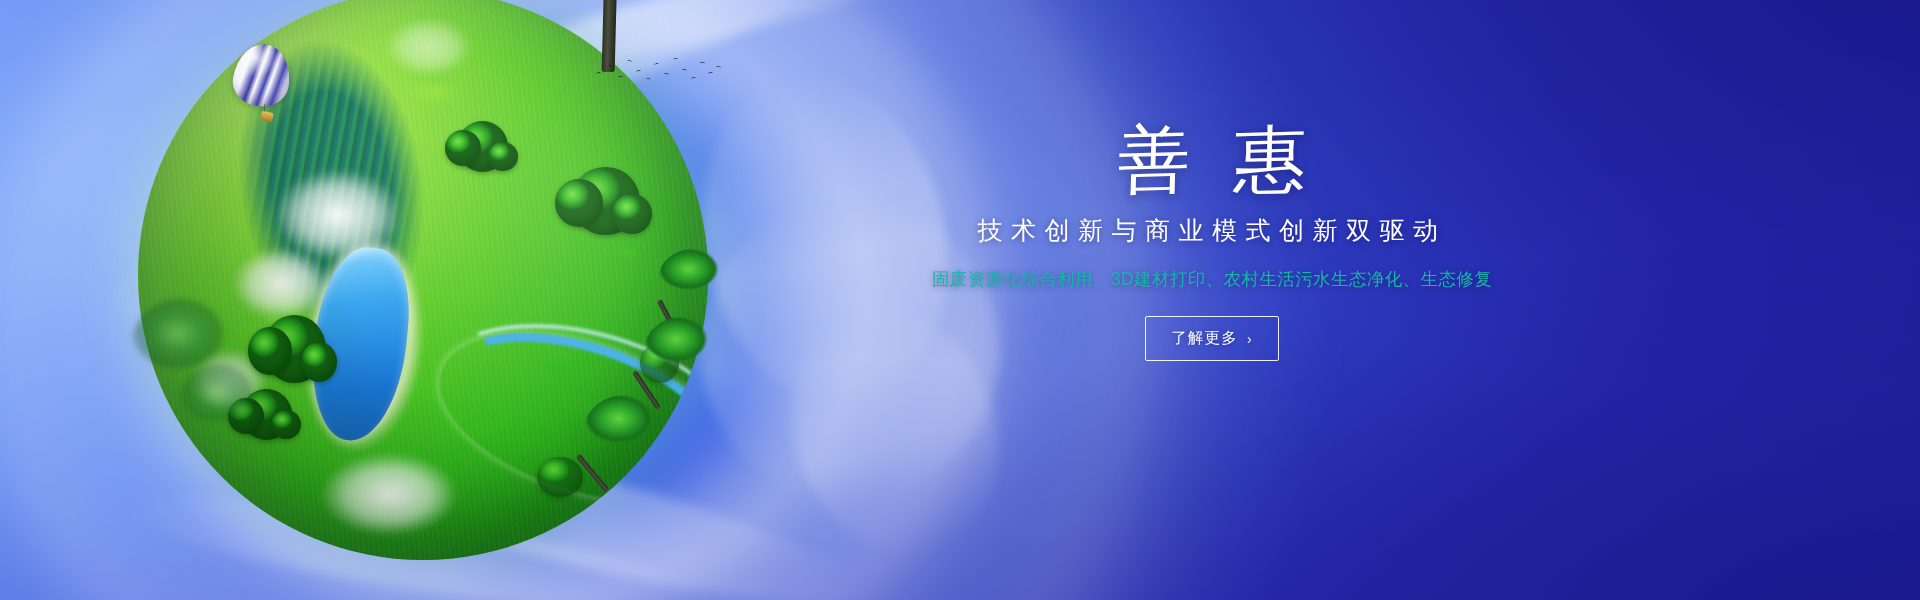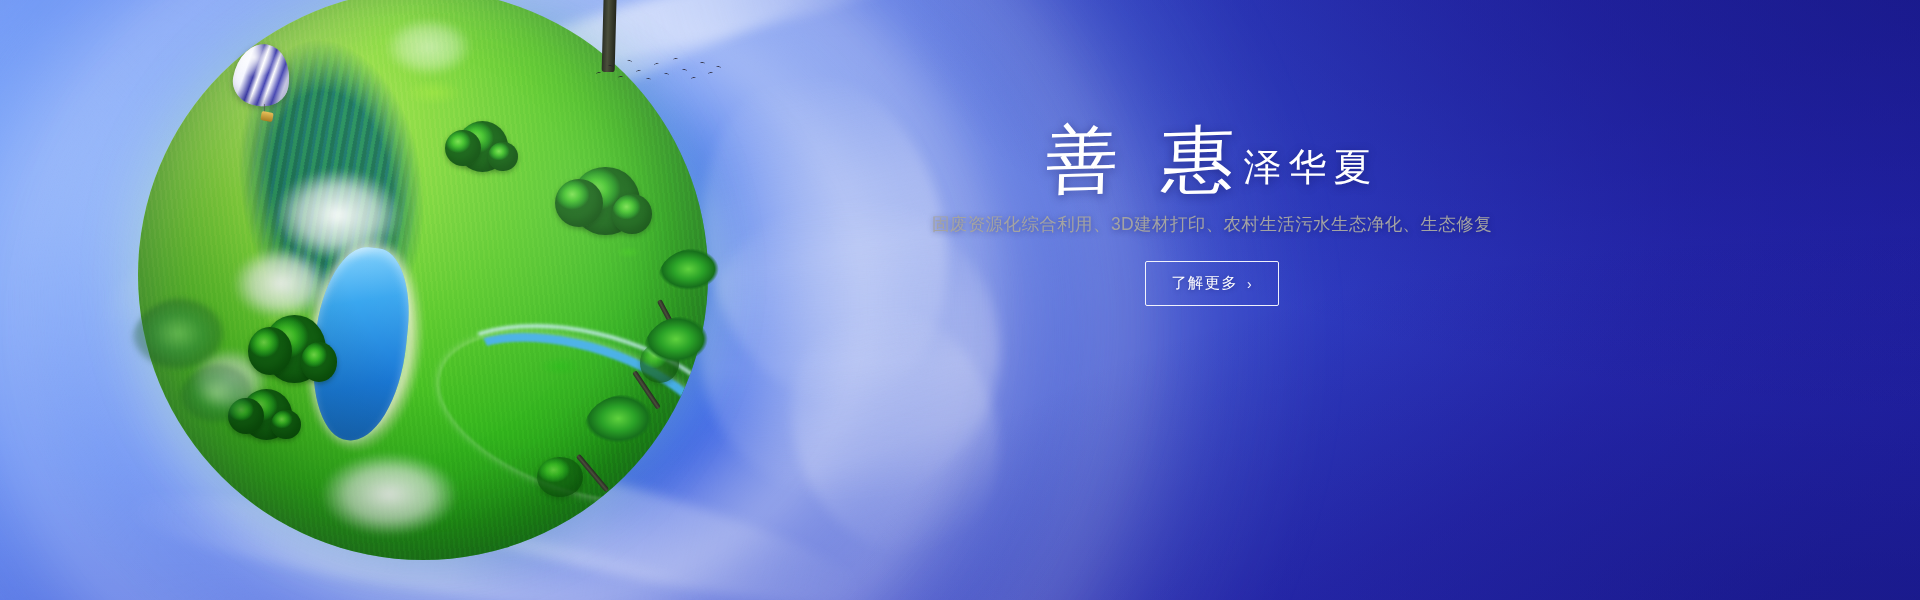--- a/index.html
+++ b/index.html
@@ -323,21 +323,21 @@
     letter-spacing:8.5px;
     font-weight:400;
     white-space:nowrap;
     text-shadow:0 1px 7px rgba(10,10,70,.45);
   }
   .descline{
     margin-top:20px;
     font-size:17.5px;
     letter-spacing:.4px;
     white-space:nowrap;
-    color:#a3a3a3;
+    color:#14b8a6;
     text-shadow:0 1px 6px rgba(10,10,70,.40);
   }
 
   .cta-row{ margin-top:25px; display:flex; justify-content:center; }
   .cta{
     display:inline-flex;
     align-items:center;
     justify-content:center;
     gap:9px;
     min-width:116px;
@@ -452,24 +452,24 @@
   </div>
 
   <div class="copy">
 
     <div class="headline">
       <span class="hl-group">
         <span class="hl-big">善</span>
       </span>
       <span class="hl-group">
         <span class="hl-big">惠</span>
-        <span class="hl-small">泽华夏</span>
       </span>
     </div>
 
+    <div class="subline">技术创新与商业模式创新双驱动</div>
 
     <div class="descline">固废资源化综合利用、3D建材打印、农村生活污水生态净化、生态修复</div>
 
     <div class="cta-row">
       <button class="cta">
         <span>了解更多</span>
         <span class="chev">›</span>
       </button>
     </div>
 

